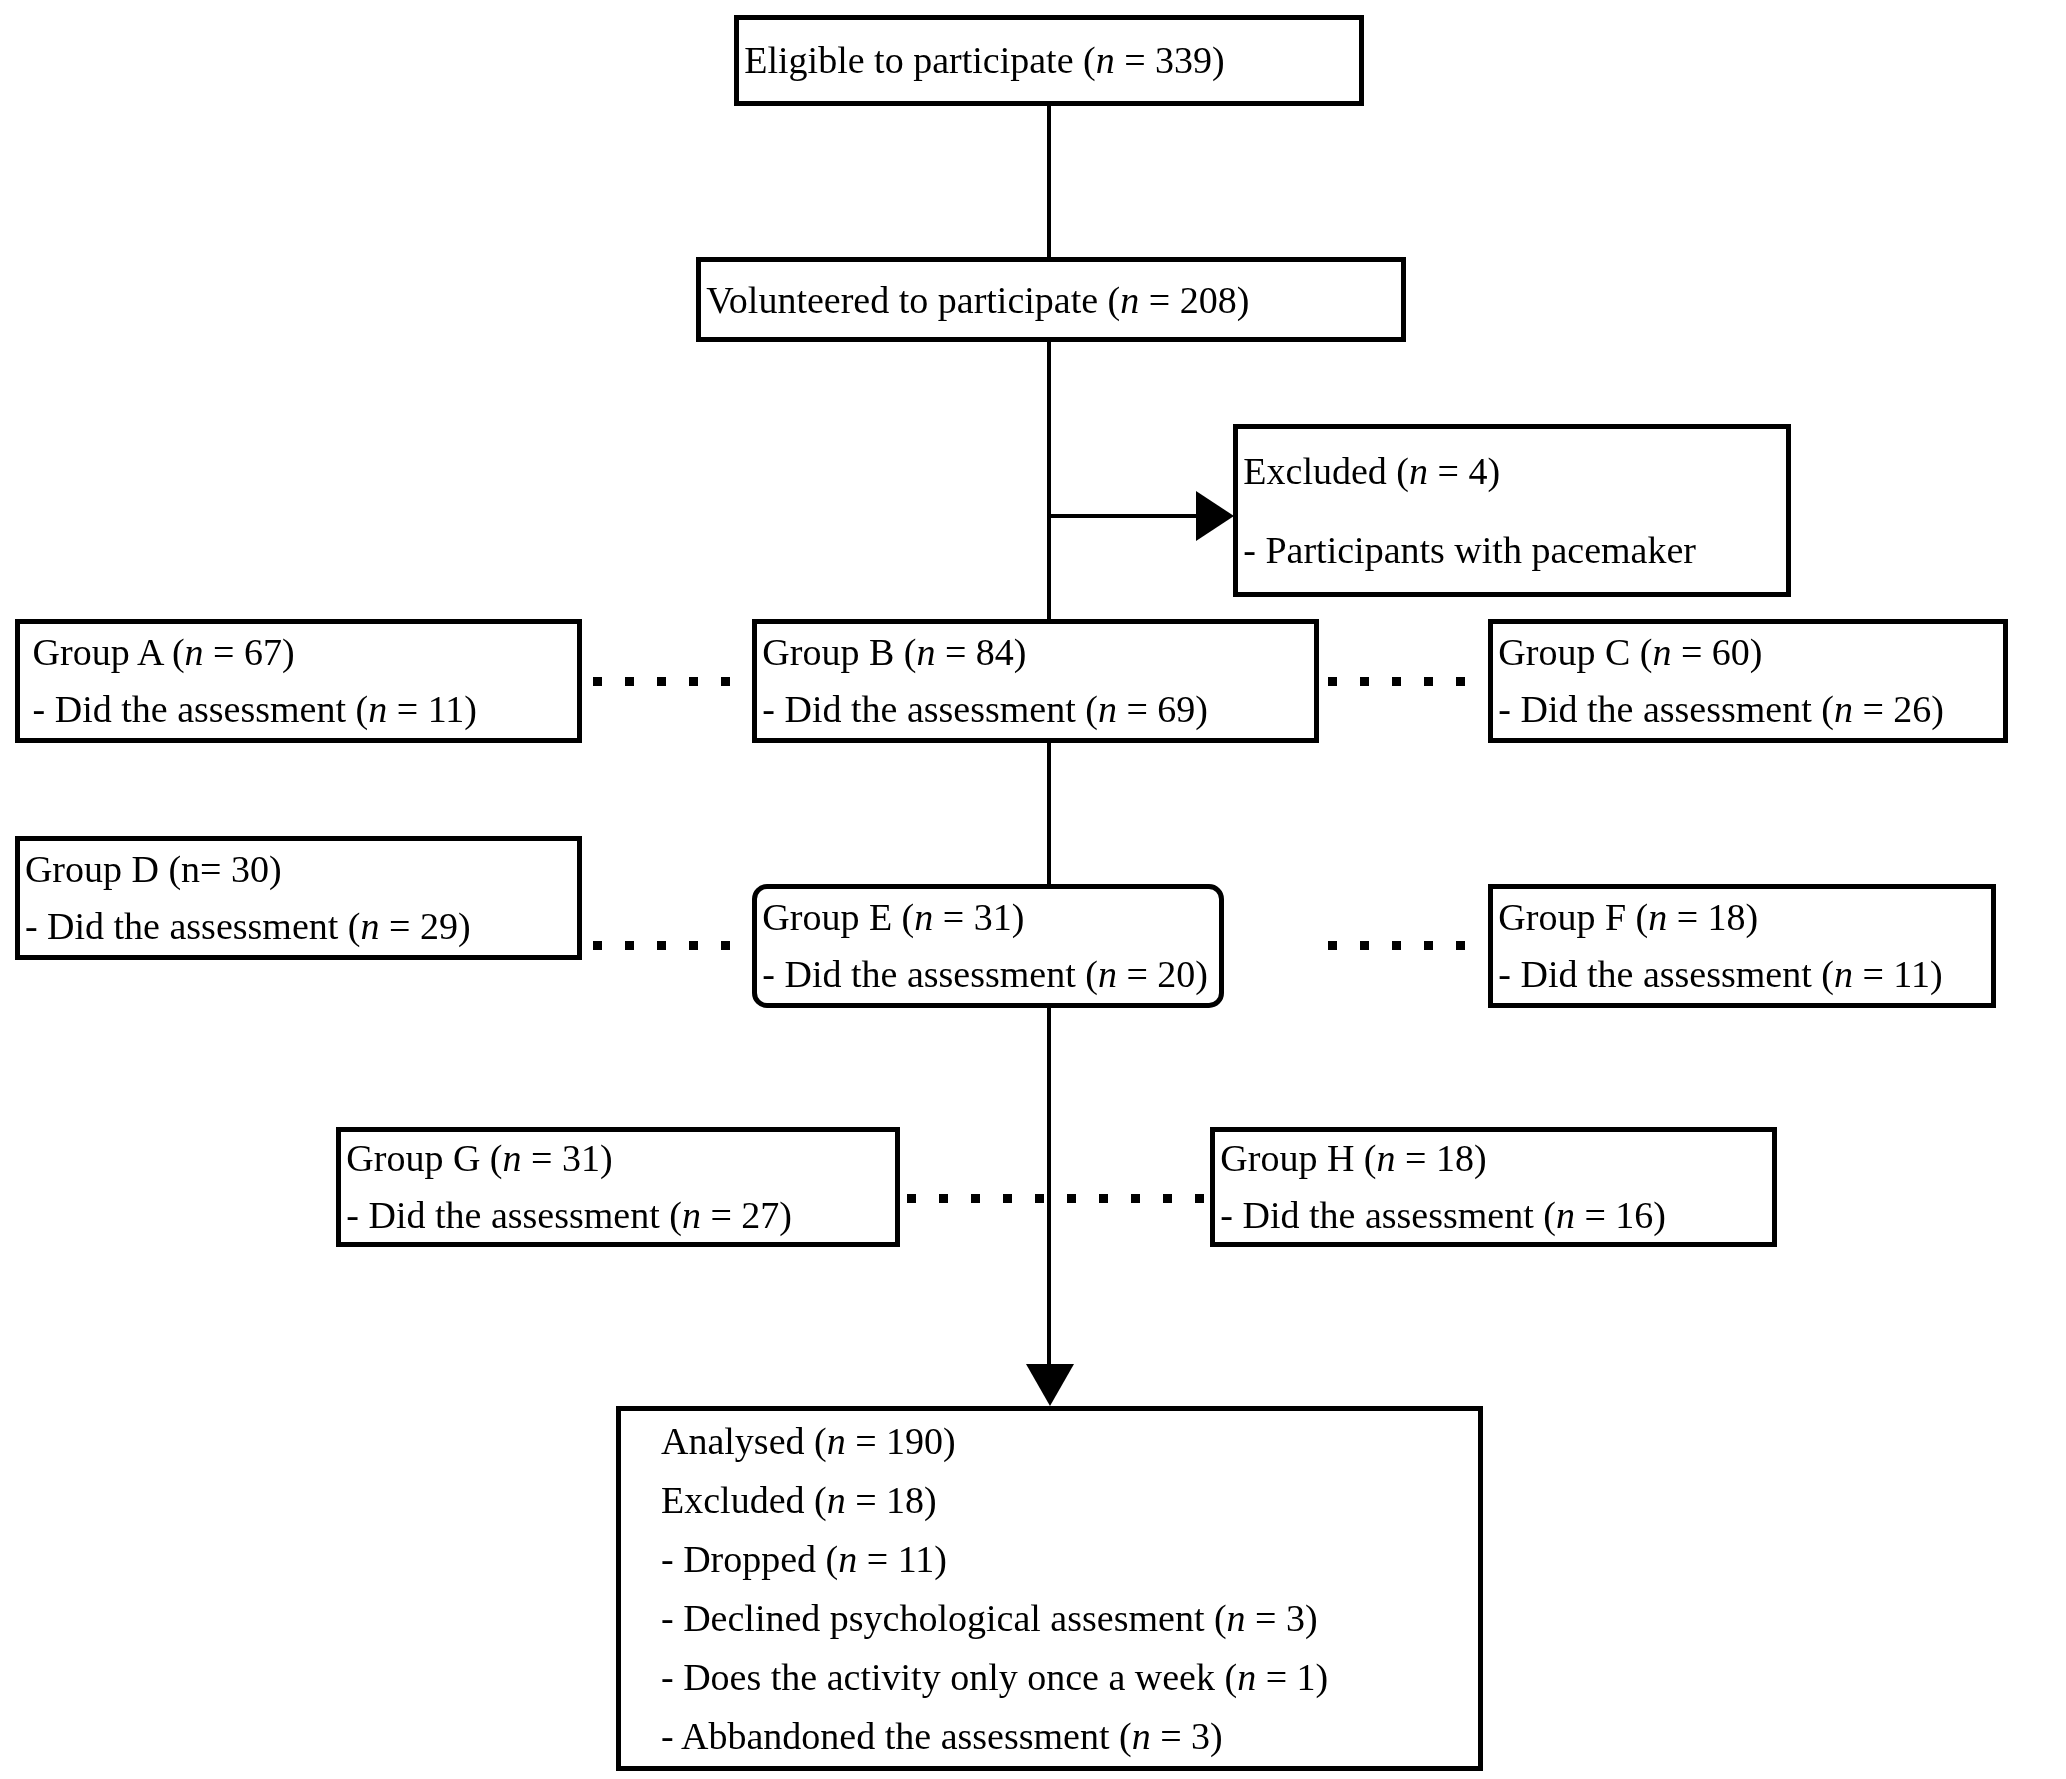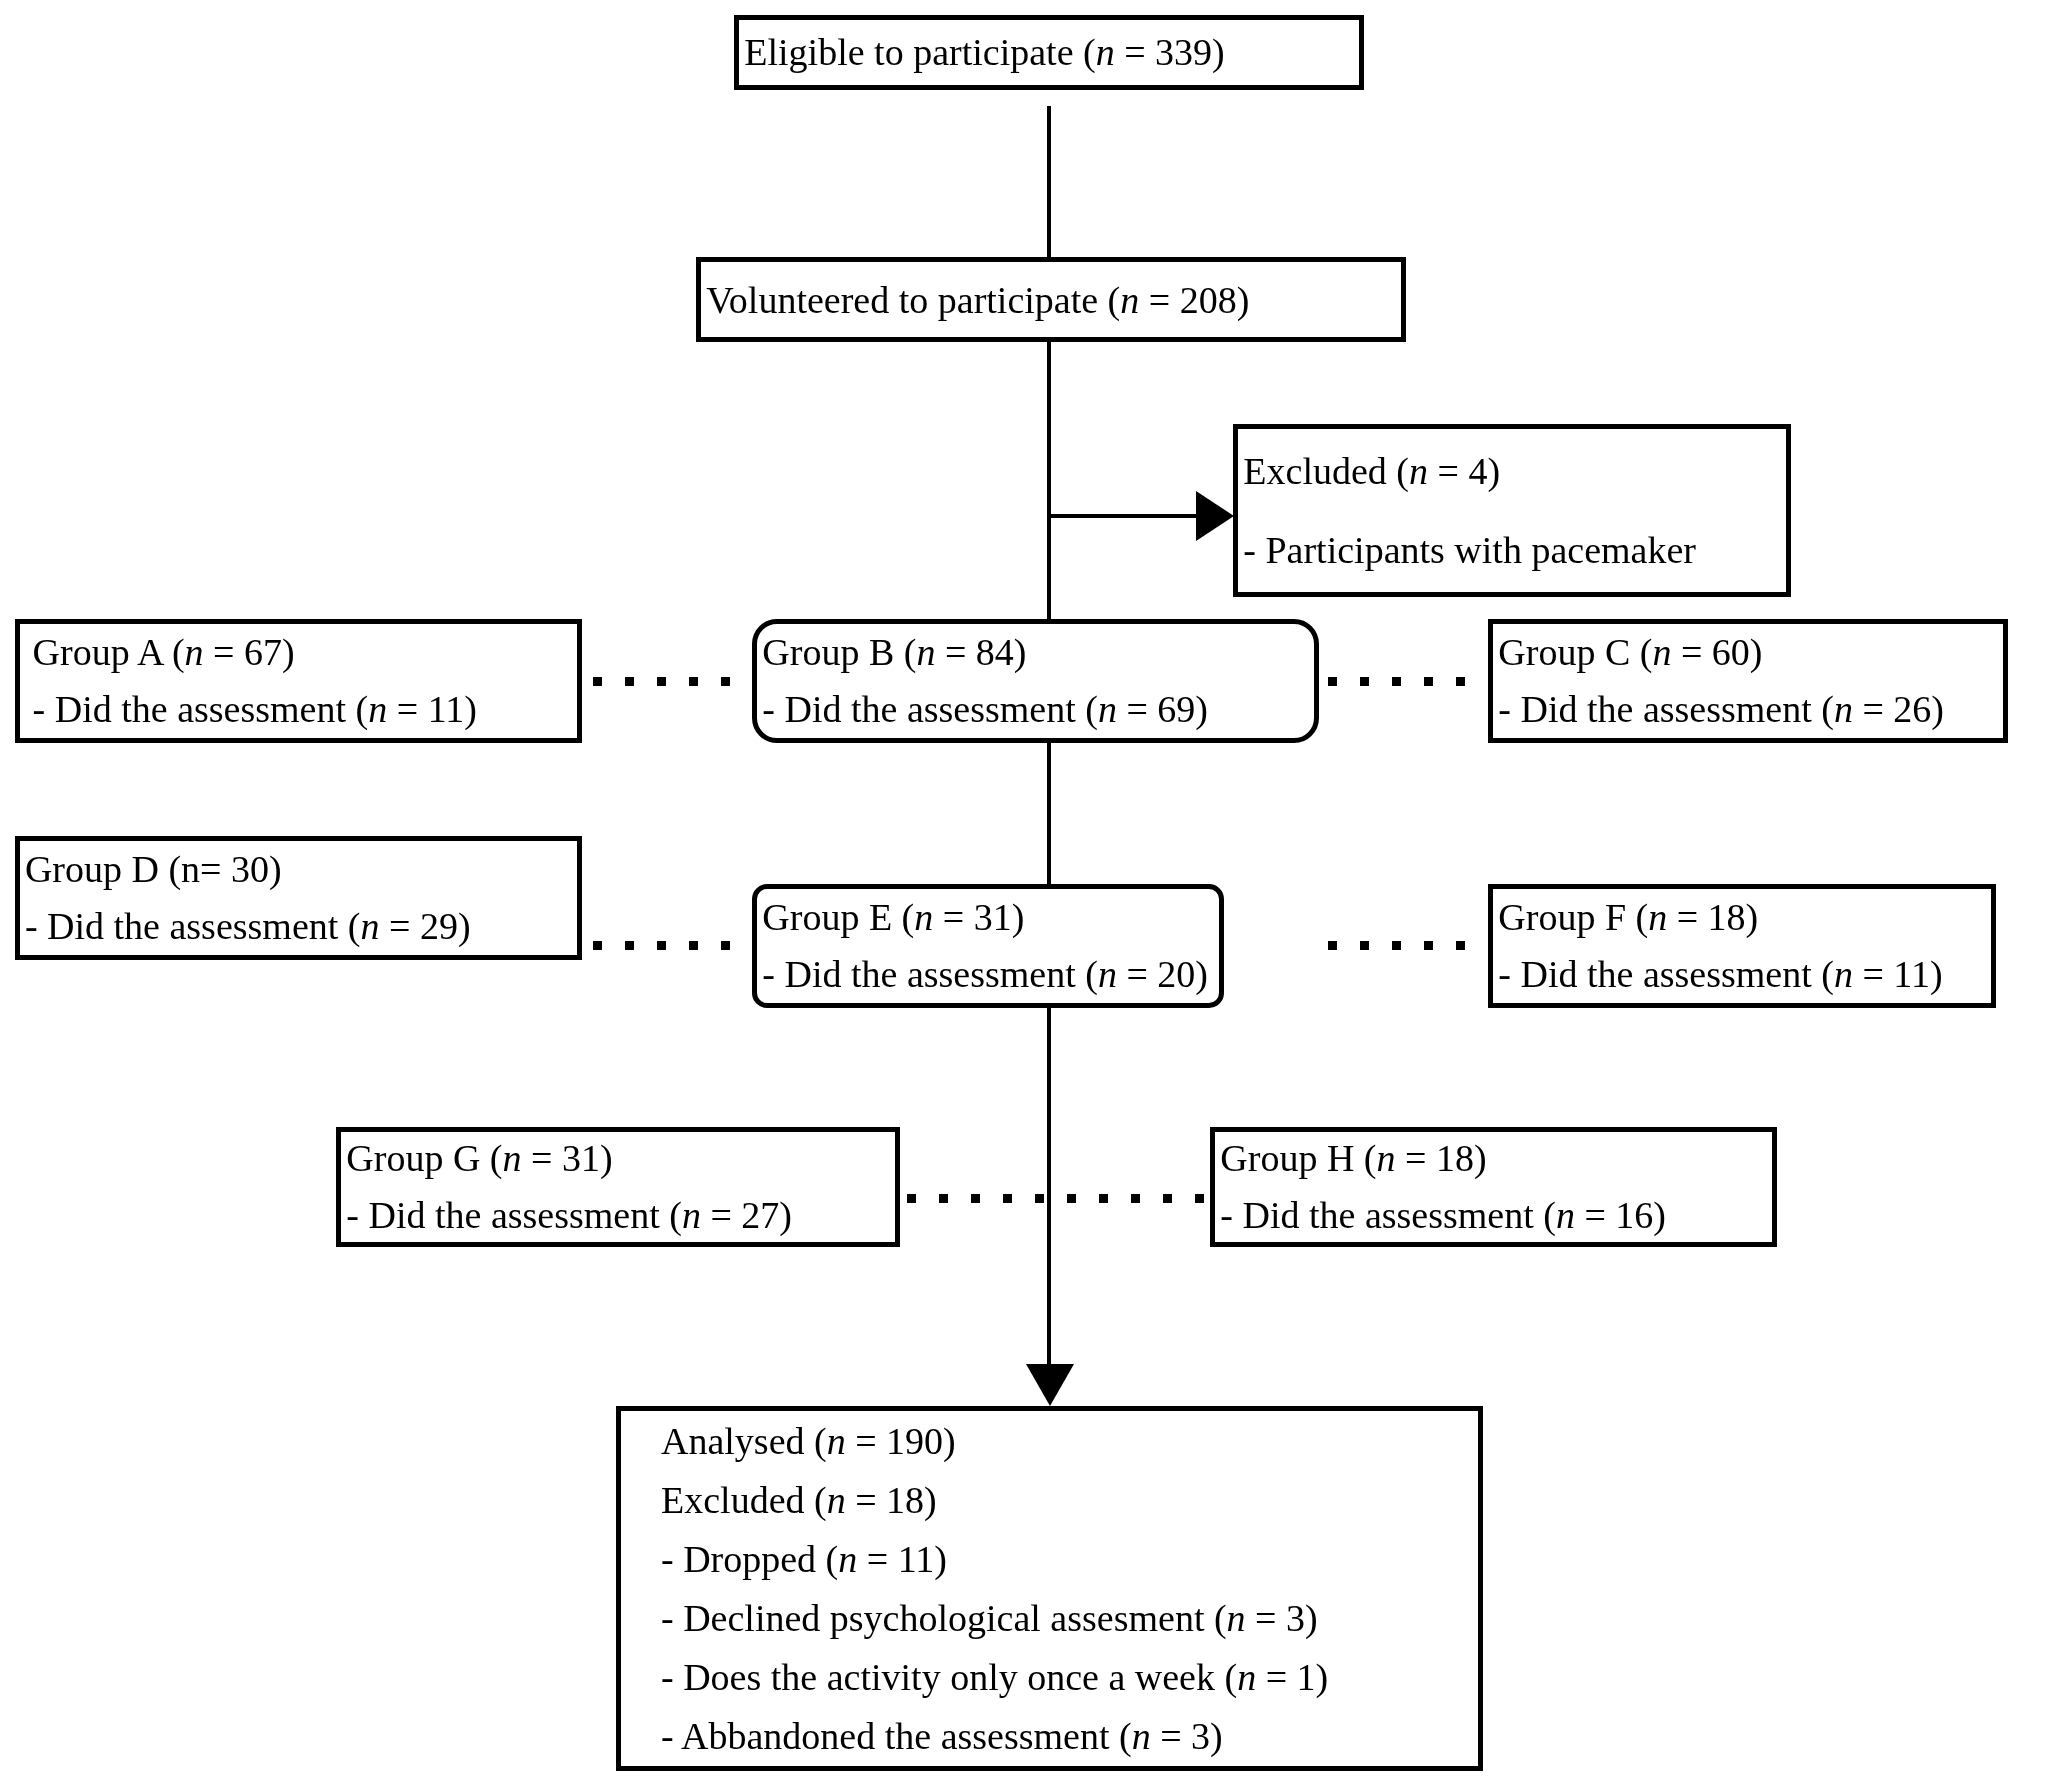--- a/index.html
+++ b/index.html
@@ -76,39 +76,39 @@
   <div class="vline" style="left:1047px; top:742px; height:143px;"></div>
   <div class="vline" style="left:1047px; top:1007px; height:361px;"></div>
   <div class="arrow-down" style="left:1026px; top:1364px;"></div>
 
   <div class="dotted" style="left:593px;  top:677px; width:154px;"></div>
   <div class="dotted" style="left:1328px; top:677px; width:154px;"></div>
   <div class="dotted" style="left:593px;  top:941px; width:154px;"></div>
   <div class="dotted" style="left:1328px; top:941px; width:154px;"></div>
   <div class="dotted" style="left:907px; top:1194px; width:298px;"></div>
 
-  <div class="box" style="left:734px; top:14.6px; width:630px; height:75px;">
+  <div class="box" style="left:734px; top:14.6px; width:630px; height:91px;">
     <span class="text-line">Eligible to participate (<i>n</i> = 339)</span>
   </div>
 
   <div class="box" style="left:696px; top:257px; width:710px; height:85px;">
     <span class="text-line">Volunteered to participate (<i>n</i> = 208)</span>
   </div>
 
   <div class="box lhx" style="left:1233px; top:424px; width:558px; height:173px;">
     <span class="text-line">Excluded (<i>n</i> = 4)</span>
     <span class="text-line">- Participants with pacemaker</span>
   </div>
 
   <div class="box lh2" style="left:14.6px; top:619px; width:567px; height:124px;padding-left:13px;">
     <span class="text-line">Group A (<i>n</i> = 67)</span>
     <span class="text-line">- Did the assessment (<i>n</i> = 11)</span>
   </div>
 
-  <div class="box lh2" style="left:752px; top:619px; width:567px; height:124px;border-radius:25px;">
+  <div class="box lh2" style="left:752px; top:619px; width:567px; height:124px;">
     <span class="text-line">Group B (<i>n</i> = 84)</span>
     <span class="text-line">- Did the assessment (<i>n</i> = 69)</span>
   </div>
 
   <div class="box lh2" style="left:1488px; top:619px; width:520px; height:124px;">
     <span class="text-line">Group C (<i>n</i> = 60)</span>
     <span class="text-line">- Did the assessment (<i>n</i> = 26)</span>
   </div>
 
   <div class="box lh2" style="left:14.6px; top:836px; width:567px; height:124px;">

